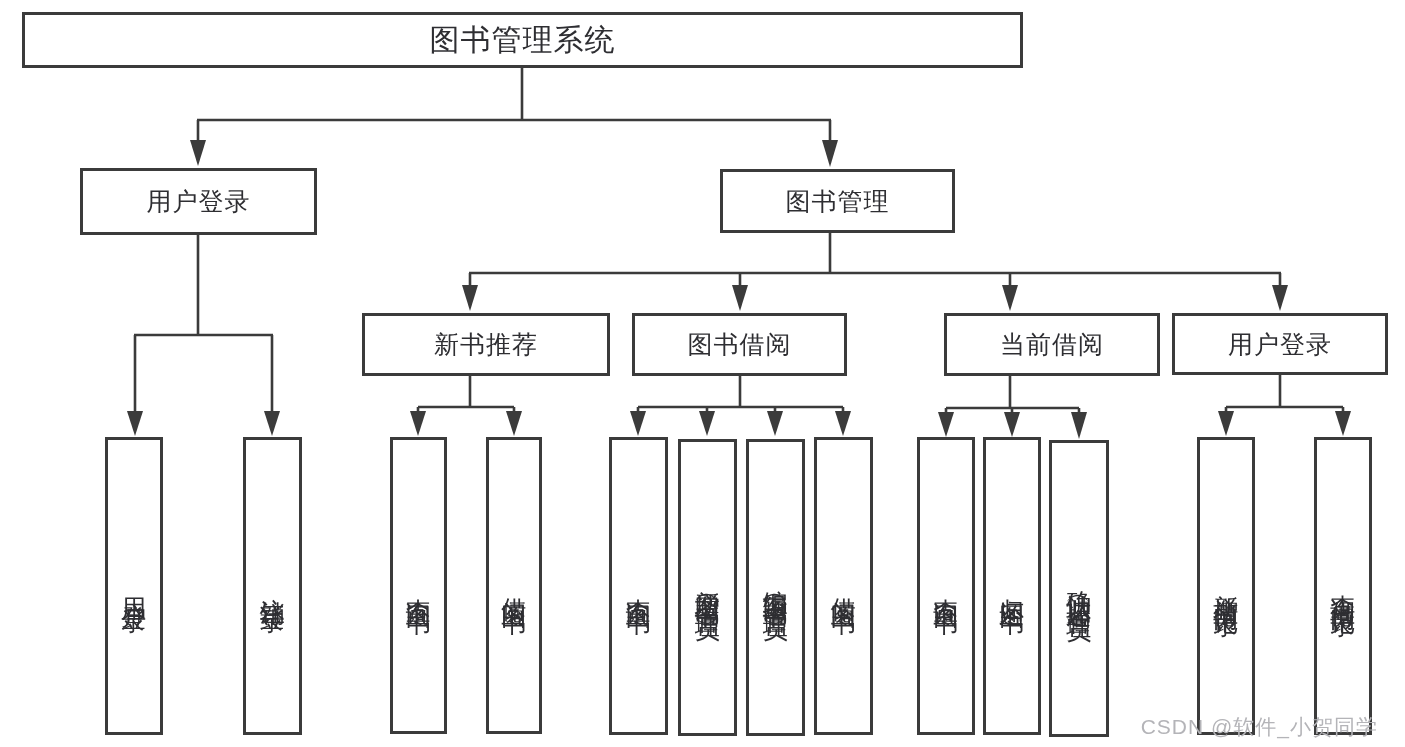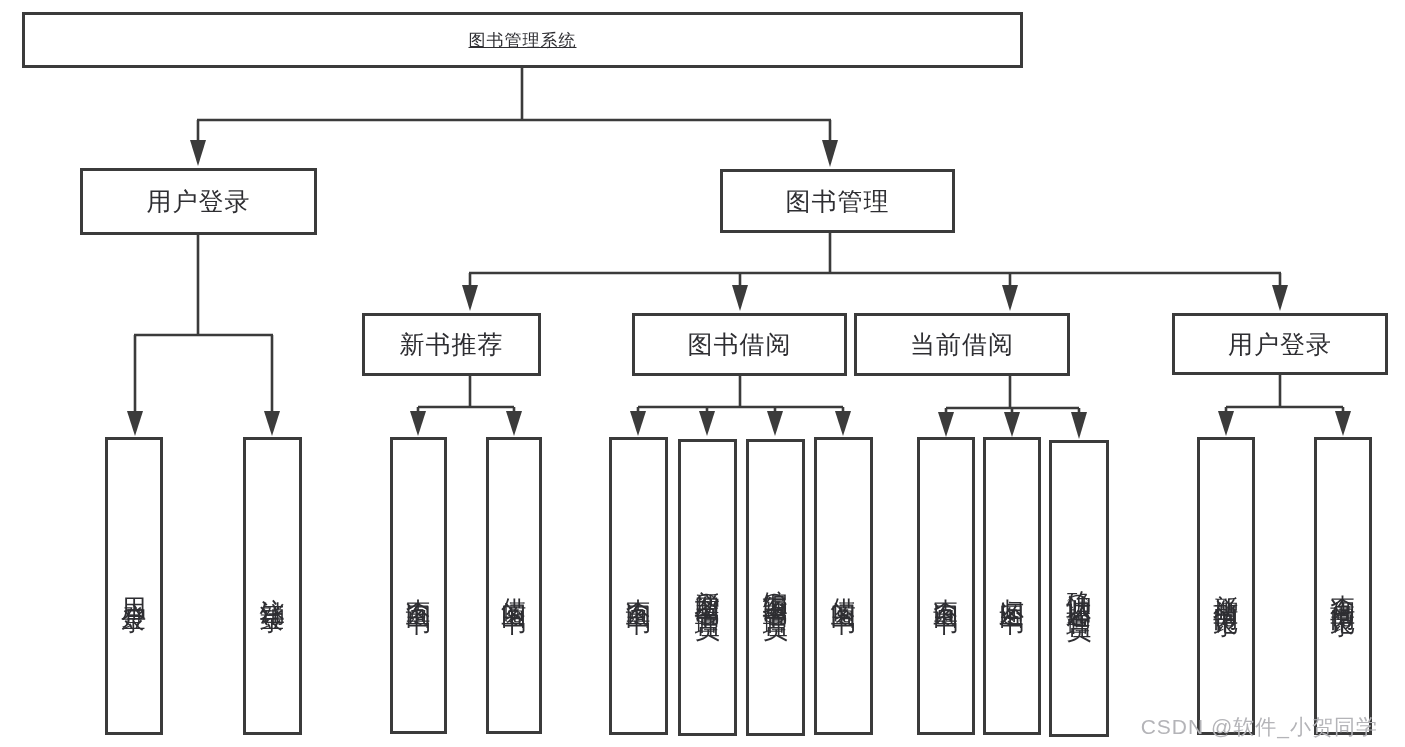--- a/index.html
+++ b/index.html
@@ -26,21 +26,21 @@
   .node-h{
     position:absolute;z-index:2;
     box-sizing:border-box;
     border:3px solid var(--line);
     background:#fff;
     display:flex;align-items:center;justify-content:center;
     color:var(--text);
     font-size:25px;letter-spacing:1px;
     white-space:nowrap;
   }
-  .node-root{font-size:17px;text-decoration:underline;}
+  .node-root{font-size:30px;}
   .node-v{
     position:absolute;z-index:2;
     box-sizing:border-box;
     border:3px solid var(--line);
     background:#fff;
     display:flex;align-items:center;justify-content:center;
   }
   .node-v .vtext{
     writing-mode:vertical-rl;
     text-orientation:mixed;
@@ -137,23 +137,23 @@
       <line x1="1343" y1="407" x2="1343" y2="416"></line>
       <polygon points="1335,411 1351,411 1343,436"></polygon>
     </g>
   </svg>
 
   <div class="node-h node-root" style="left:22px;top:12px;width:1001px;height:56px;">图书管理系统</div>
 
   <div class="node-h" style="left:80px;top:168px;width:237px;height:67px;">用户登录</div>
   <div class="node-h" style="left:712px;top:169px;width:235px;height:64px;margin-left:8px;">图书管理</div>
 
-  <div class="node-h" style="left:362px;top:313px;width:179px;height:63px;">新书推荐</div>
+  <div class="node-h" style="left:362px;top:313px;width:248px;height:63px;">新书推荐</div>
   <div class="node-h" style="left:632px;top:313px;width:215px;height:63px;text-align:right;">图书借阅</div>
-  <div class="node-h" style="left:854px;top:313px;width:216px;height:63px;">当前借阅</div>
+  <div class="node-h" style="left:944px;top:313px;width:216px;height:63px;">当前借阅</div>
   <div class="node-h" style="left:1172px;top:313px;width:216px;height:62px;">用户登录</div>
 
   <div class="node-v" style="left:105px;top:437px;width:58px;height:298px;">
     <span class="vtext">用户登录</span>
   </div>
   <div class="node-v" style="left:243px;top:437px;width:59px;height:298px;">
     <span class="vtext">注销登录</span>
   </div>
 
   <div class="node-v" style="left:390px;top:437px;width:57px;height:297px;">

